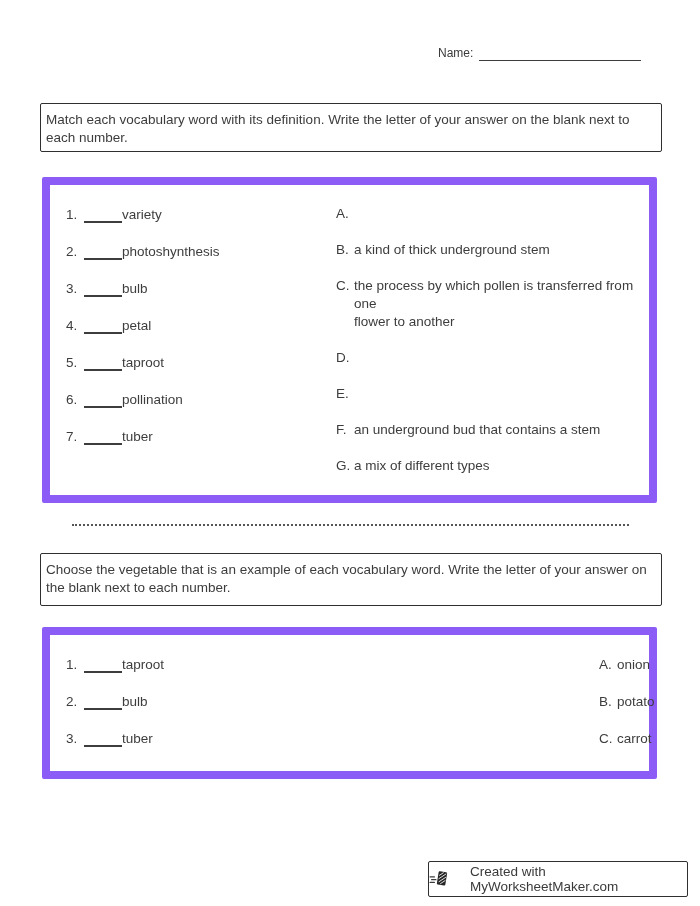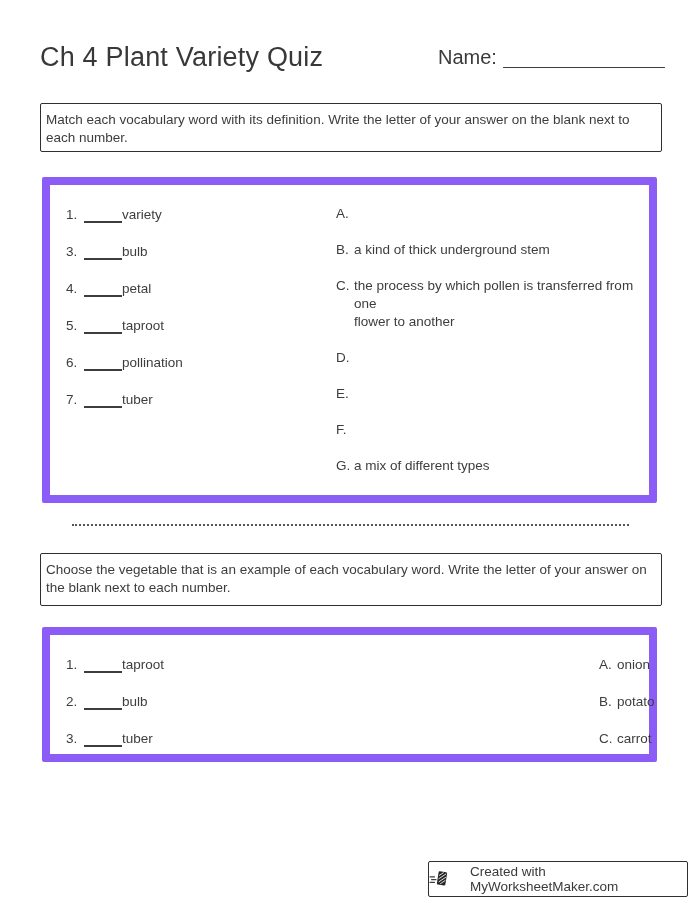--- a/index.html
+++ b/index.html
@@ -9,42 +9,42 @@
     font-family:"Liberation Sans", sans-serif;
     color:#3d3d3d;
     position:relative;
   }
   .page { position:relative; width:700px; height:906px; background:#fff; overflow:hidden; }
 
   .title {
     position:absolute; left:40px; top:42px;
     font-size:27px; font-weight:400; color:#383838; letter-spacing:0.2px;
   }
-  .name-row { position:absolute; left:438px; top:46px; font-size:20px; color:#3a3a3a; }
+  .name-row { position:absolute; left:438px; top:46px; font-size:12px; color:#3a3a3a; }
   .name-line {
     display:inline-block; width:162px; height:1px;
     border-bottom:1.6px solid #3d3d3d; transform:translateY(4px); margin-left:6px;
   }
 
   .instr-box {
     position:absolute; left:40px; width:622px;
     border:1.4px solid #2f2f2f; border-radius:2px;
     padding:7px 5px;
     font-size:13.5px; line-height:18px; color:#3c3c3c;
     white-space:pre-line;
   }
   #instr1 { top:103px; height:49px; }
   #instr2 { top:553px; height:53px; }
 
   .match-box {
     position:absolute; left:42px; width:615px;
     border:8px solid #8b5cf6; border-radius:2px;
   }
   #match1 { top:177px; height:326px; }
-  #match2 { top:627px; height:135px; }
+  #match2 { top:627px; height:152px; }
 
   .num-col { position:absolute; left:16px; top:20px; }
   .num-item { font-size:13.5px; line-height:20px; margin-bottom:17px; white-space:nowrap; }
   .num-item .num { display:inline-block; min-width:15px; }
   .blank {
     display:inline-block; width:38px; height:14px;
     border-bottom:2px solid #3d3d3d;
     margin-left:3px; vertical-align:baseline; transform:translateY(4px);
   }
   .word { font-size:13.5px; }
@@ -75,31 +75,31 @@
     display:flex; align-items:center; justify-content:center; gap:21px;
     font-size:13.5px; color:#3a3a3a; background:#fff;
   }
   .footer-badge svg { display:block; }
 </style>
 </head>
 <body>
 
 <div class="page">
 
-  <div class="title">Ch 4 Plant Variety Quiz</div>
 
   <div class="name-row"><span>Name:</span><span class="name-line"></span>
   </div>
 
   <div class="instr-box" id="instr1">Match each vocabulary word with its definition. Write the letter of your answer on the blank next to
 each number.</div>
 
   <div class="match-box" id="match1">
     <div class="num-col">
       <div class="num-item"><span class="num">1.</span><span class="blank"></span><span class="word">variety</span></div>
+      <div class="num-item"><span class="num">2.</span><span class="blank"></span><span class="word">photoshynthesis</span></div>
       <div class="num-item"><span class="num">3.</span><span class="blank"></span><span class="word">bulb</span></div>
       <div class="num-item"><span class="num">4.</span><span class="blank"></span><span class="word">petal</span></div>
       <div class="num-item"><span class="num">5.</span><span class="blank"></span><span class="word">taproot</span></div>
       <div class="num-item"><span class="num">6.</span><span class="blank"></span><span class="word">pollination</span></div>
       <div class="num-item"><span class="num">7.</span><span class="blank"></span><span class="word">tuber</span></div>
     </div>
     <div class="def-col">
       <div class="def-item">
           <span class="letter">A.</span>
         </div>
@@ -113,20 +113,21 @@
 flower to another</span>
         </div>
       <div class="def-item">
           <span class="letter">D.</span>
         </div>
       <div class="def-item">
           <span class="letter">E.</span>
         </div>
       <div class="def-item">
           <span class="letter">F.</span>
+          <span class="def-text">an underground bud that contains a stem</span>
         </div>
       <div class="def-item">
           <span class="letter">G.</span>
           <span class="def-text">a mix of different types</span>
         </div>
     </div>
   </div>
 
   <div class="dotted-divider"></div>
 

